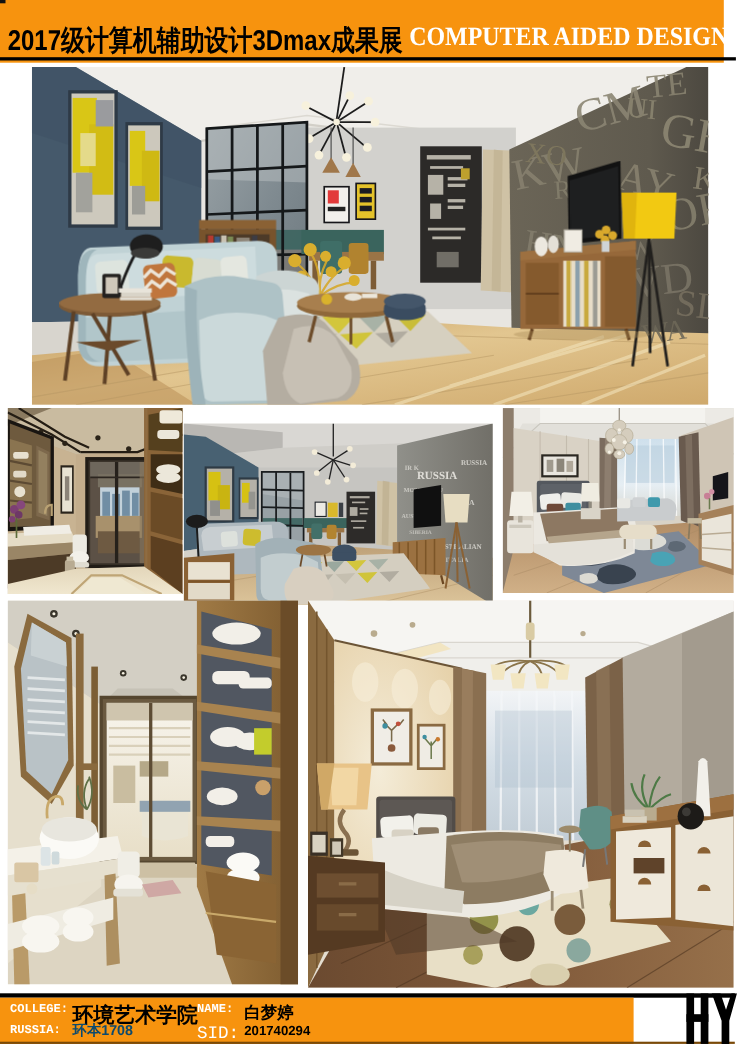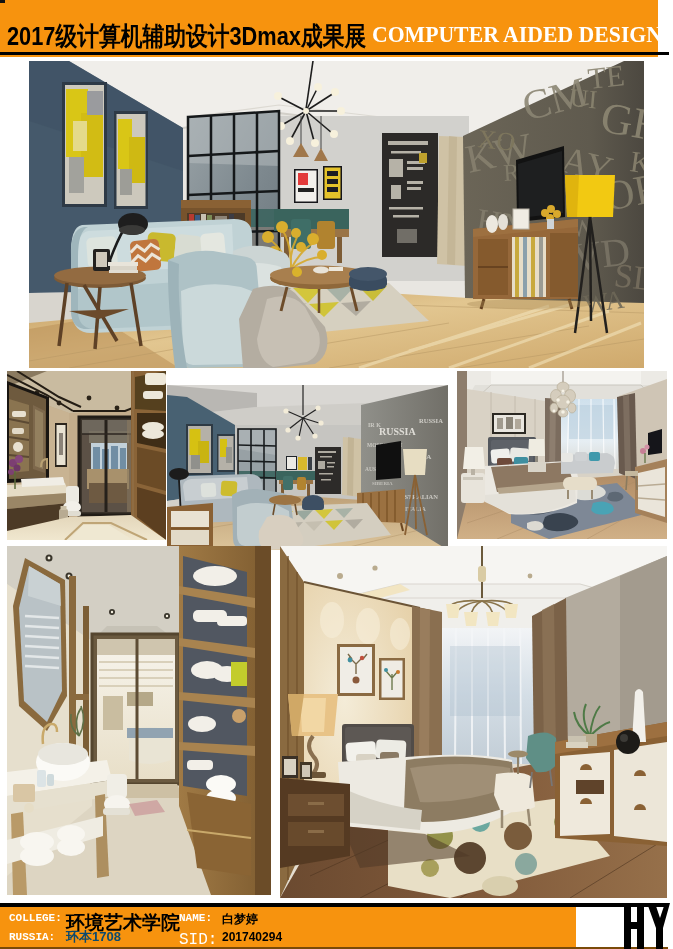--- a/index.html
+++ b/index.html
@@ -1257,21 +1257,21 @@
   <div class="abs mono" style="left:9px;top:5px;font-size:11px;color:#fff;font-weight:bold;">COLLEGE:</div>
 
   <div class="abs" style="left:66px;top:3px;font-size:19px;color:#000;font-weight:bold;">环境艺术学院</div>
 
   <div class="abs mono" style="left:9px;top:24px;font-size:11px;color:#fff;font-weight:bold;">RUSSIA:</div>
 
   <div class="abs" style="left:66px;top:21px;font-size:13px;color:#0c4a6e;font-weight:bold;">环本1708</div>
 
   <div class="abs mono" style="left:179px;top:5px;font-size:11px;color:#fff;font-weight:bold;text-align:right;">NAME:</div>
 
-  <div class="abs" style="left:222px;top:4px;font-size:12px;color:#000;font-weight:bold;">白梦婷</div>
+  <div class="abs" style="left:222px;top:4px;font-size:15px;color:#000;font-weight:bold;">白梦婷</div>
 
   <div class="abs mono" style="left:179px;top:24px;font-size:16px;color:#fff;font-weight:normal;">SID:</div>
 
   <div class="abs" style="left:222px;top:23px;font-size:12px;color:#000;font-weight:bold;">201740294</div>
 
   <div class="abs" style="left:0;top:40px;width:668px;height:2px;background:#7a4a08;"></div>
 </div>
 
 <svg class="abs" style="left:623px;top:903px;" width="47" height="46" viewBox="0 0 47 46">
   <g fill="#000">

